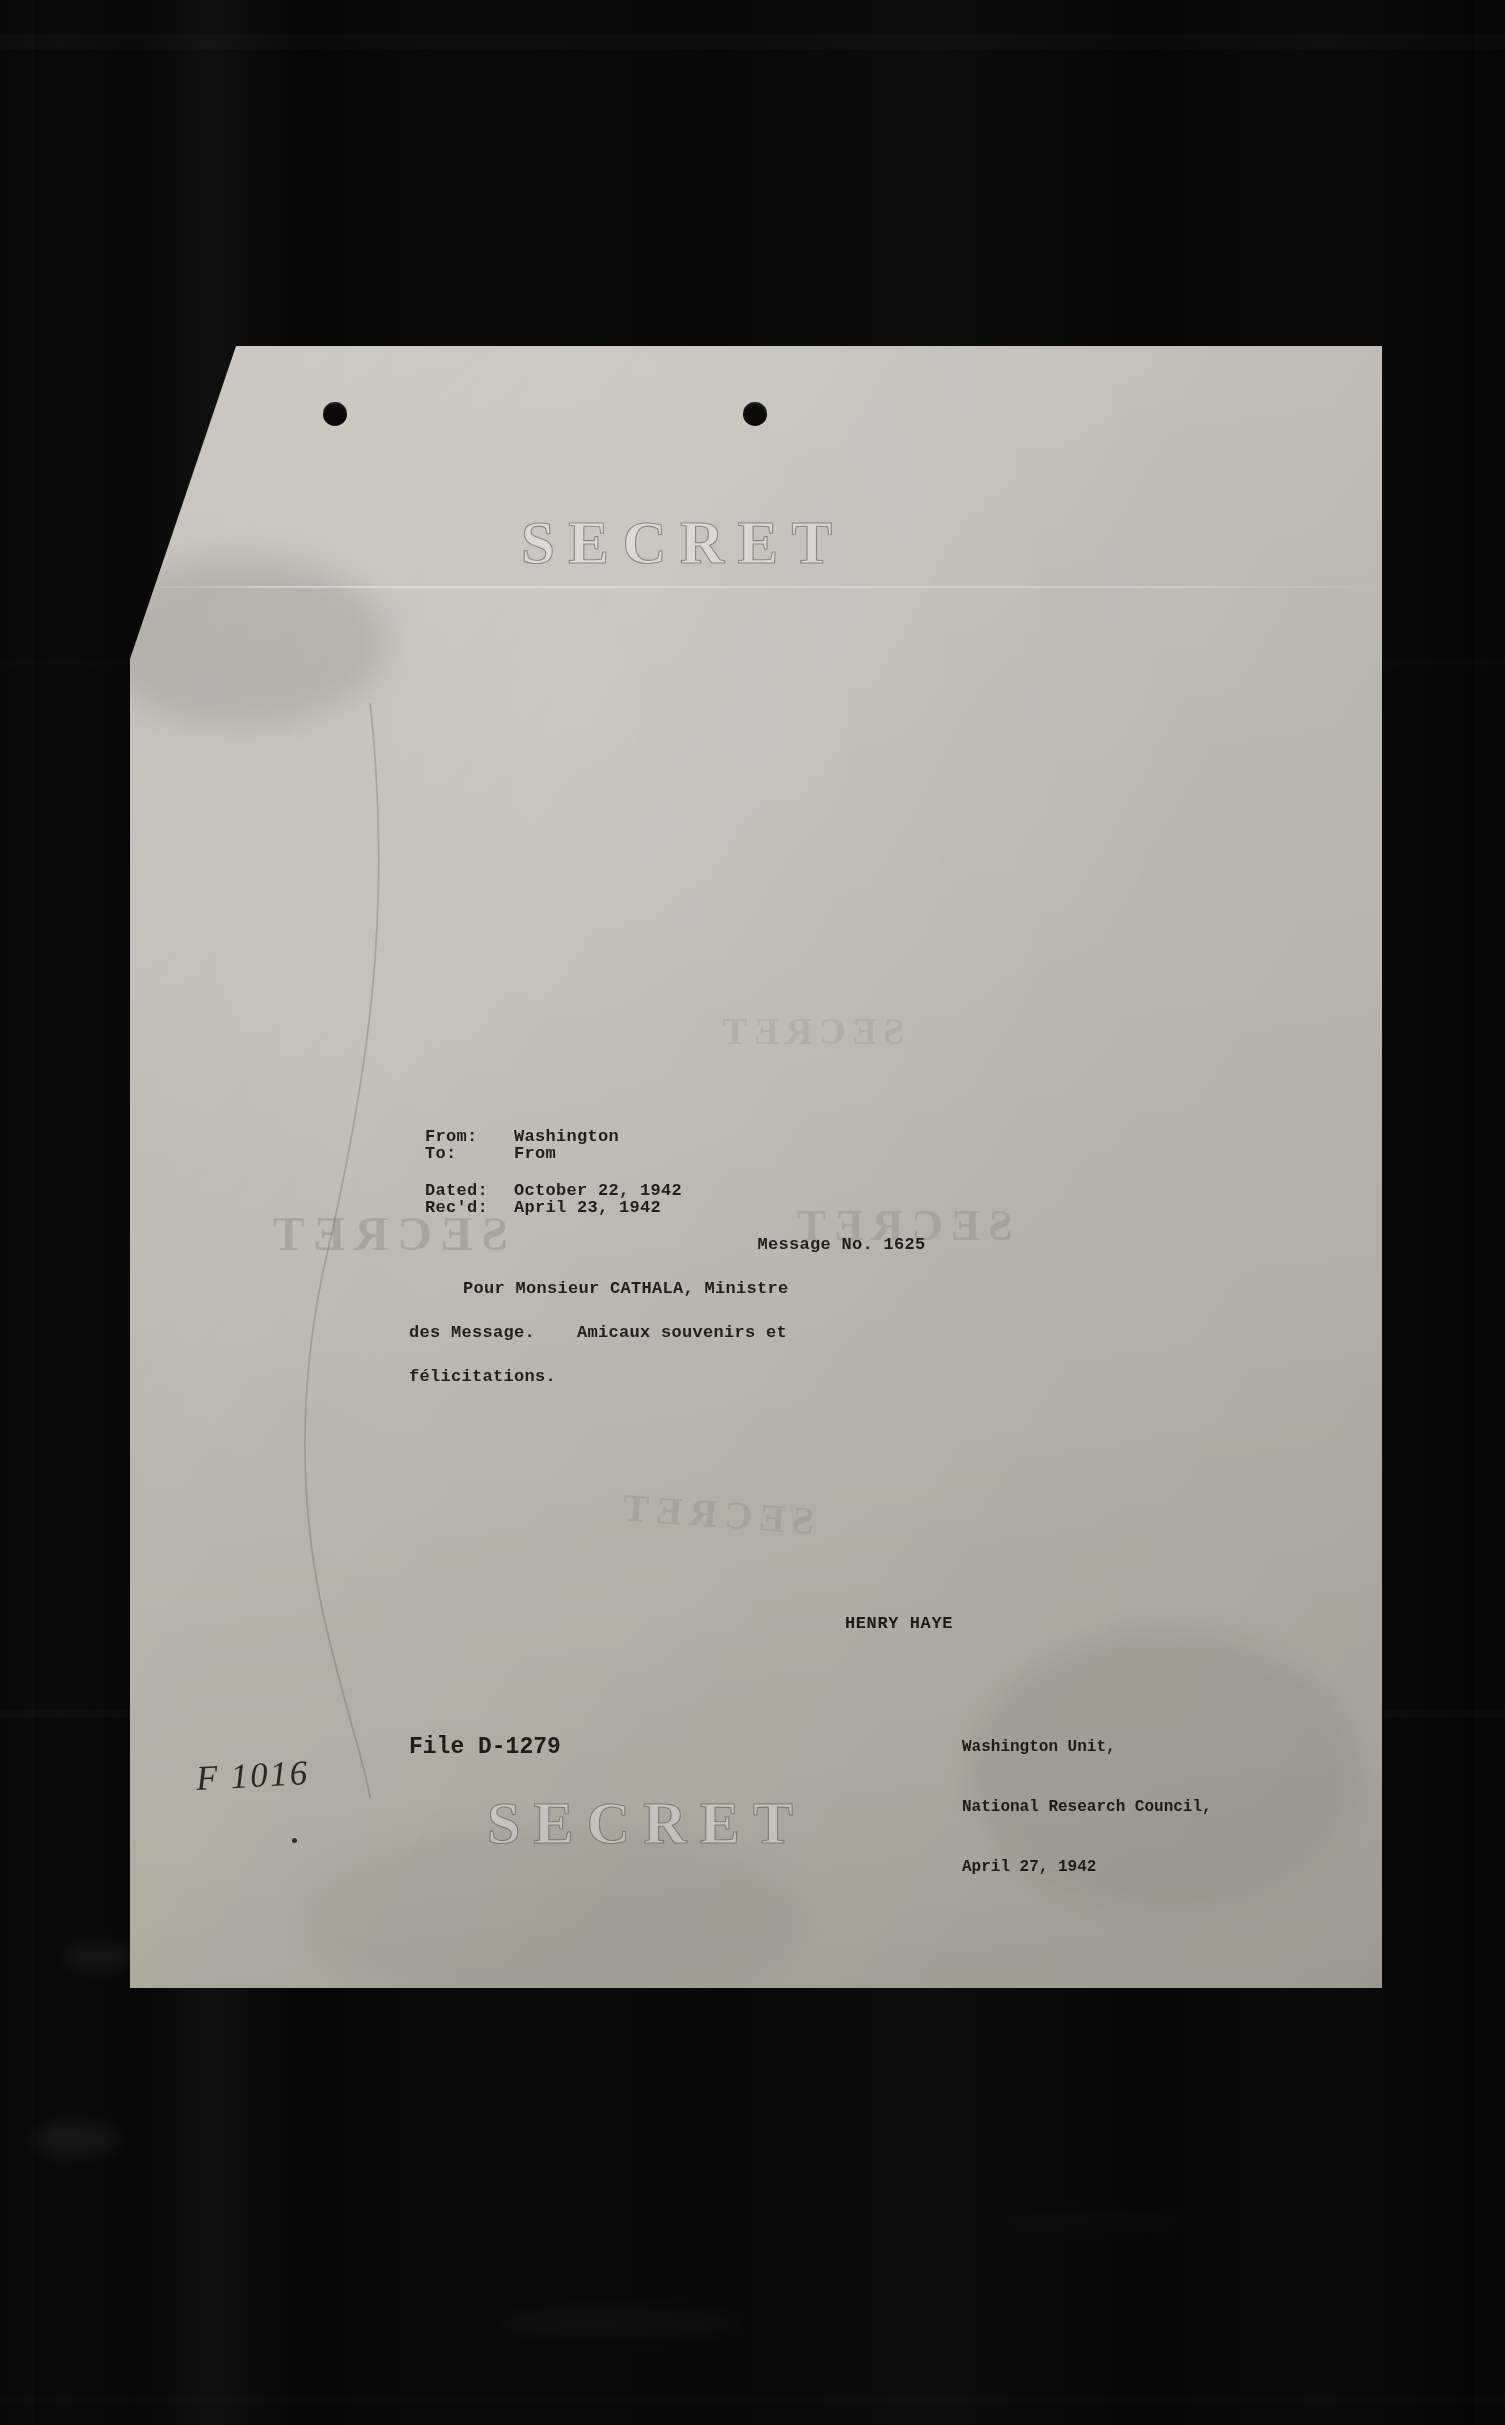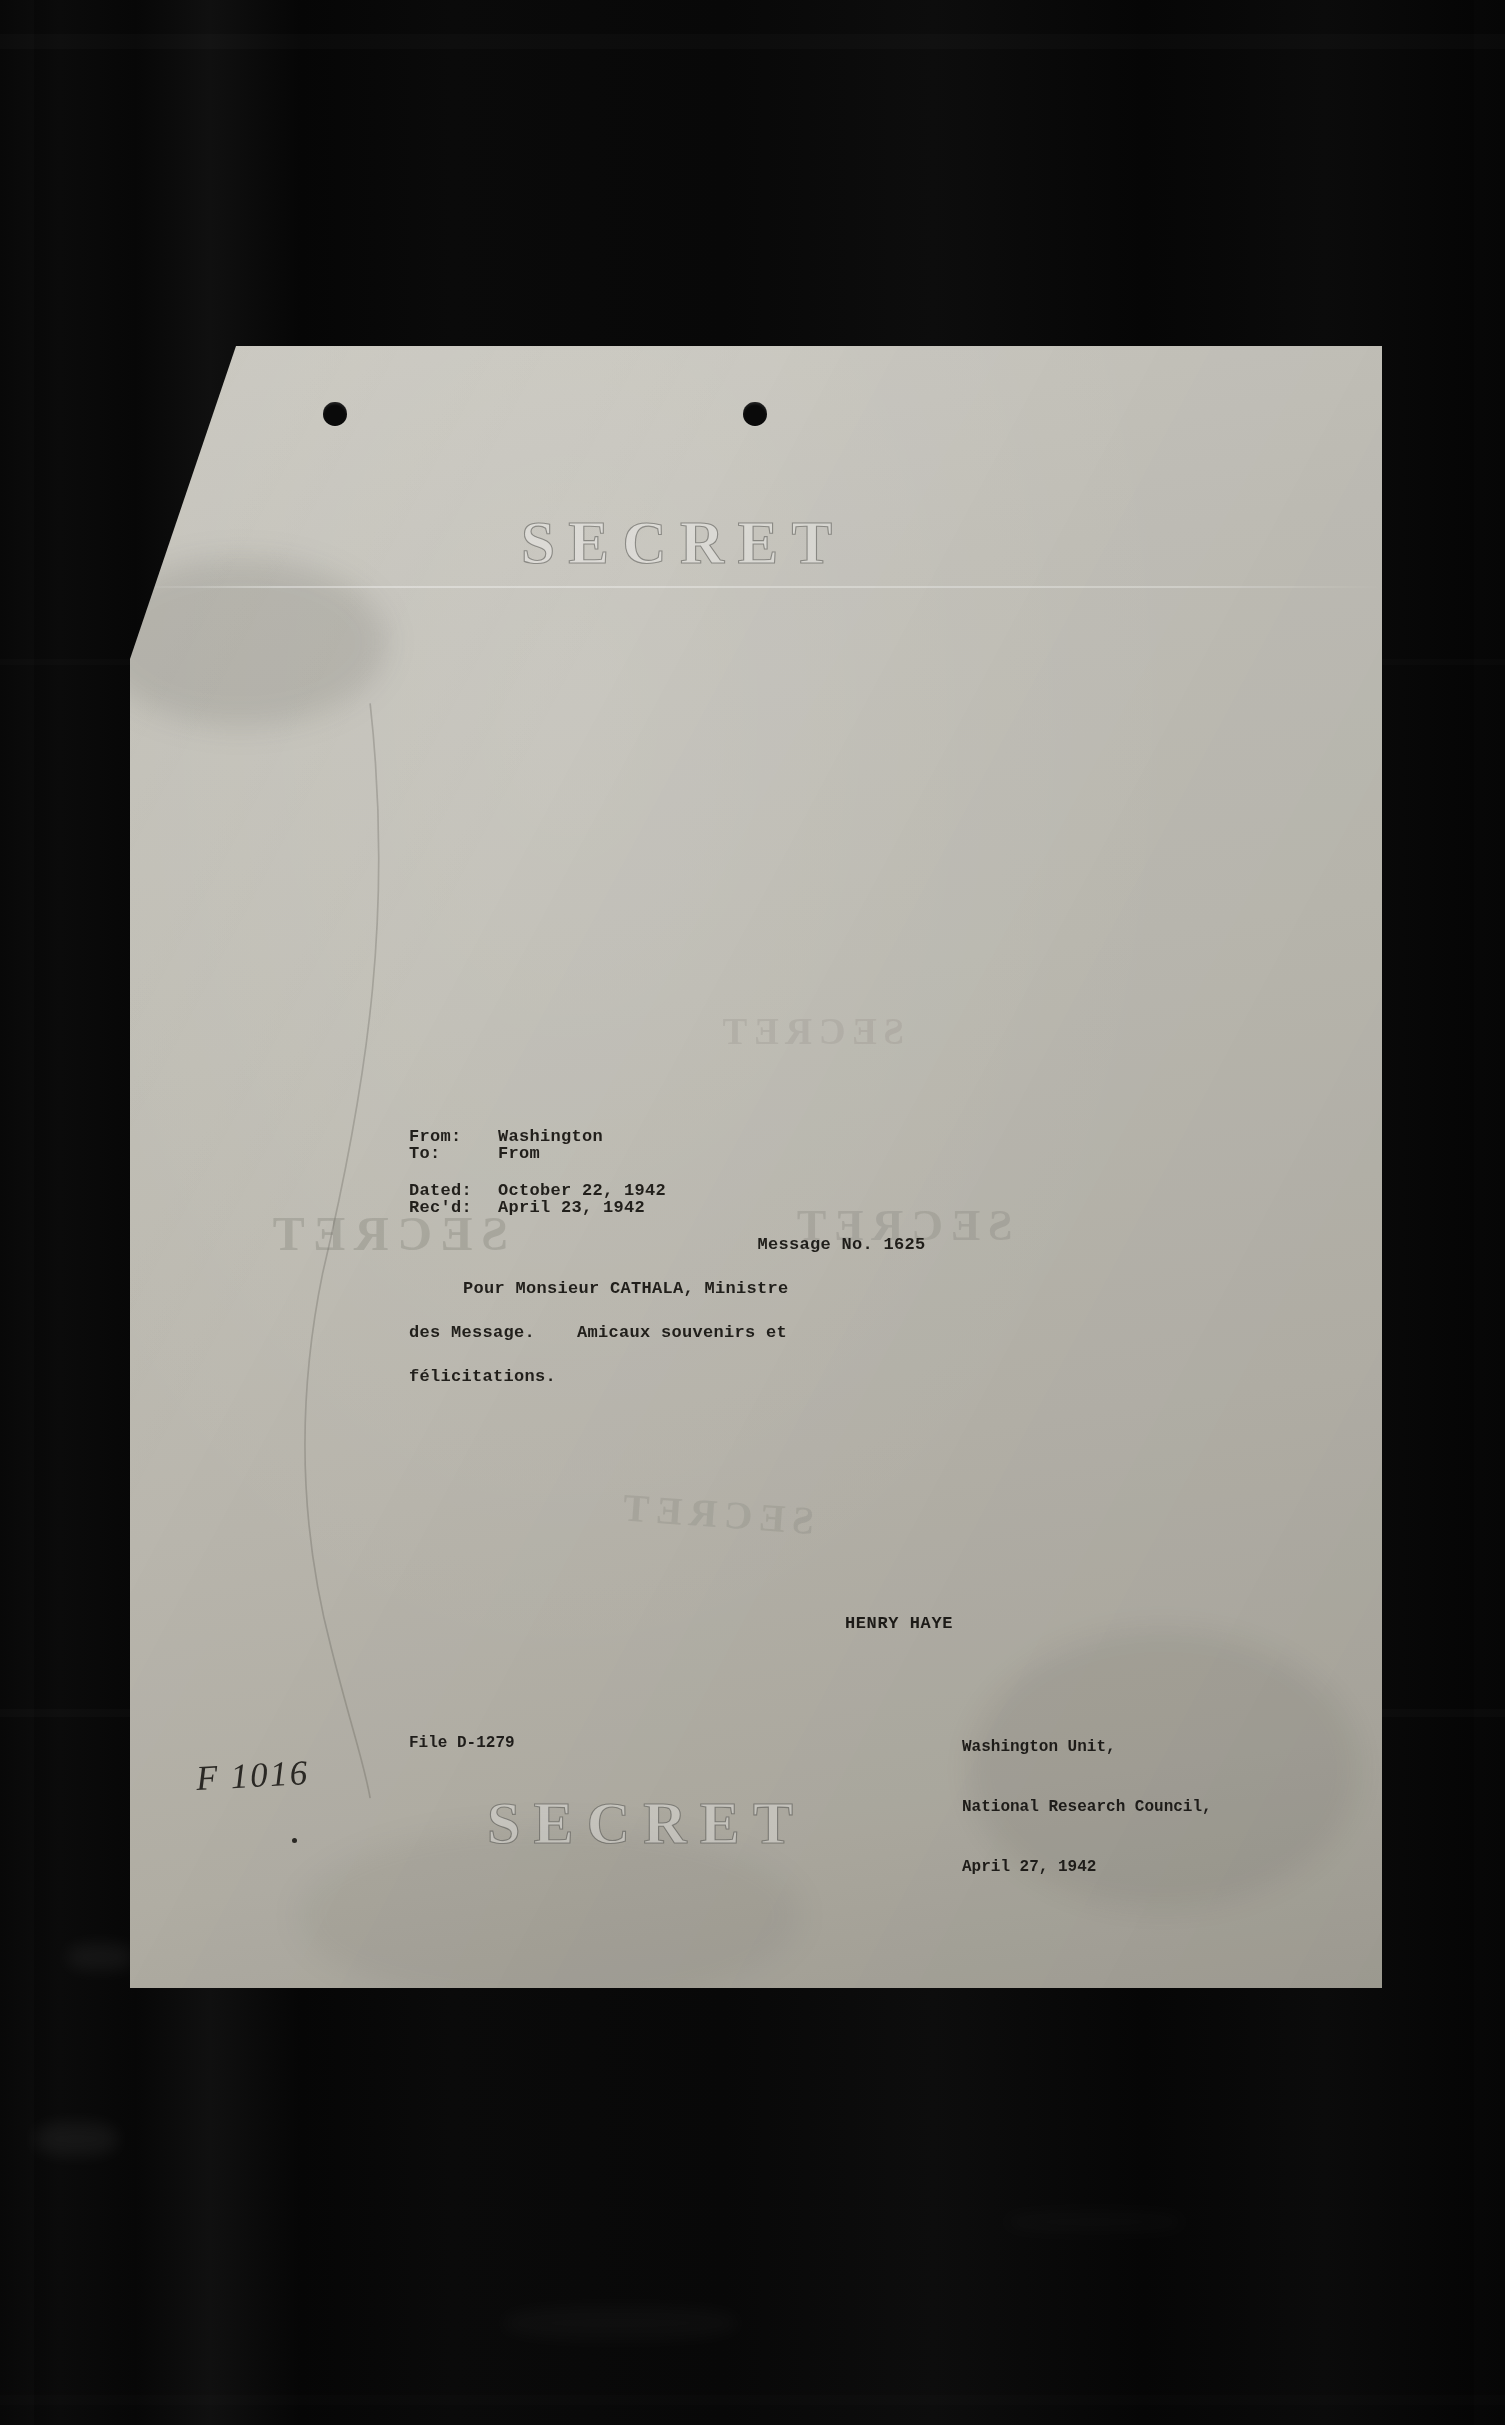--- a/index.html
+++ b/index.html
@@ -158,20 +158,21 @@
     font-family: "Liberation Mono", monospace;
     margin: 0;
   }
   .spacer-sm { height: 20px; }
   .spacer-md { height: 27px; }
 
   #header-rows { margin: 0; }
   .header-row {
     display: flex;
     white-space: pre;
+    margin-left: 16px;
   }
   .header-label { width: 89px; }
 
   #signature-line {
     position: absolute;
     left: 715px;
     top: 1268px;
     font-family: "Liberation Mono", monospace;
     font-size: 17px;
     font-weight: 700;
@@ -179,21 +180,21 @@
     color: #1e1c19;
     white-space: pre;
   }
 
   
   #file-number {
     position: absolute;
     left: 279px;
     top: 1388px;
     font-family: "Liberation Mono", monospace;
-    font-size: 16px;
+    font-size: 23px;
     font-weight: 700;
     color: #1f1d1a;
     white-space: pre;
   }
   #examination-unit-block {
     position: absolute;
     left: 832px;
     top: 1351px;
     font-family: "Liberation Mono", monospace;
     font-size: 16px;

